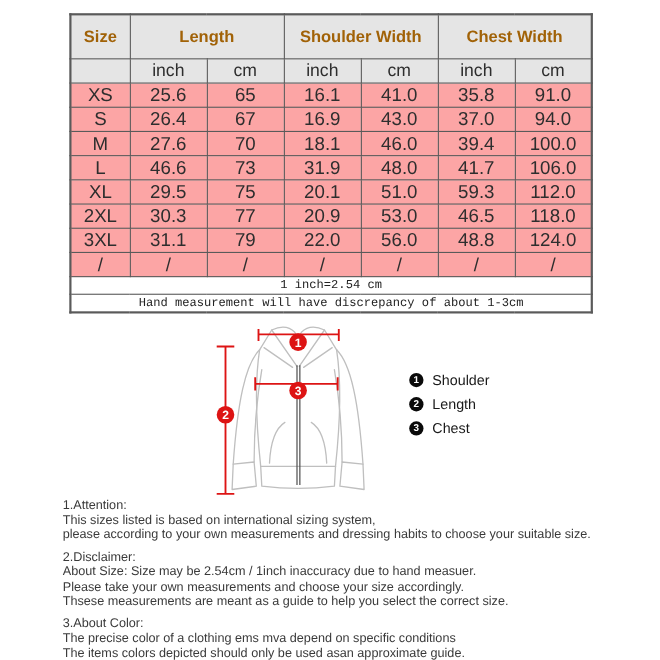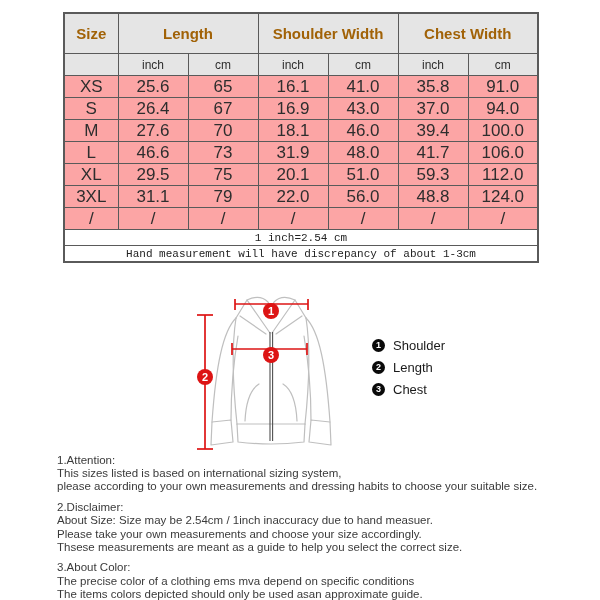--- a/index.html
+++ b/index.html
@@ -16,21 +16,21 @@
     border-collapse:collapse;table-layout:fixed;
     border:2px solid #5a5a5a;
   }
   .size-table th,.size-table td{
     border:1px solid #5a5a5a;
     text-align:center;vertical-align:middle;
     padding:0;color:#2e2e2e;
   }
   .size-table thead th{background:#e5e5e5;}
   .h1-row th{height:39px;font-size:15px;font-weight:bold;color:#a16207;}
-  .h2-row th{height:21px;font-size:12px;font-weight:normal;}
+  .h2-row th{height:21px;font-size:16px;font-weight:normal;}
   .size-table tbody td{height:21px;font-size:17px;background:#fca5a5;}
   .note-row td{
     height:15px;font-size:11px;background:#fff;
     font-family:"Liberation Mono", monospace;
     letter-spacing:0px;color:#222;margin-top:48px;
   }
   
   .diagram-svg{position:absolute;left:185px;top:294px;}
   .marker-num{
     font-family:"Liberation Sans", sans-serif;
@@ -125,20 +125,29 @@
         <td>106.0</td>
       </tr>
       <tr>
         <td>XL</td>
         <td>29.5</td>
         <td>75</td>
         <td>20.1</td>
         <td>51.0</td>
         <td>59.3</td>
         <td>112.0</td>
+      </tr>
+      <tr>
+        <td>2XL</td>
+        <td>30.3</td>
+        <td>77</td>
+        <td>20.9</td>
+        <td>53.0</td>
+        <td>46.5</td>
+        <td>118.0</td>
       </tr>
       <tr>
         <td>3XL</td>
         <td>31.1</td>
         <td>79</td>
         <td>22.0</td>
         <td>56.0</td>
         <td>48.8</td>
         <td>124.0</td>
       </tr>

